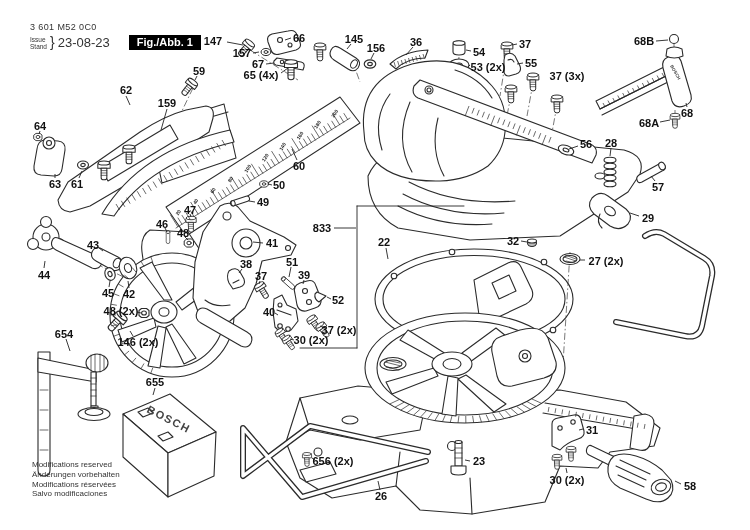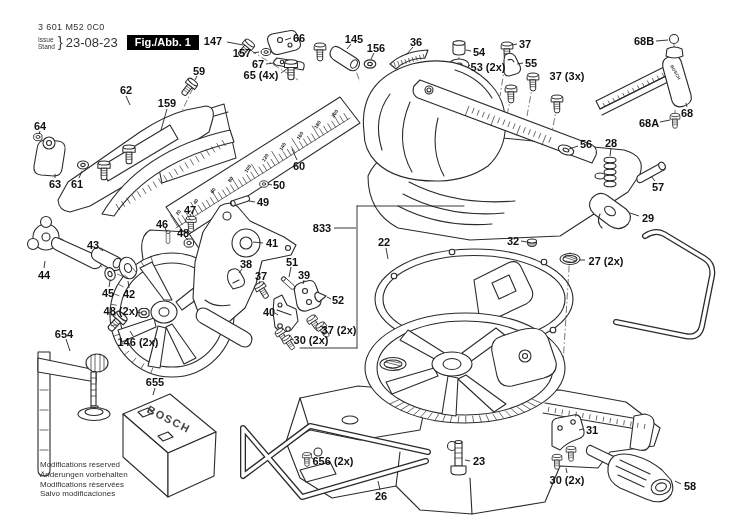--- a/index.html
+++ b/index.html
@@ -1,25 +1,25 @@
 <!DOCTYPE html>
 <html><head>
 <meta charset="utf-8">
 <style>
   *{margin:0;padding:0;box-sizing:border-box}
   html,body{width:750px;height:530px;background:#fff;font-family:"Liberation Sans",sans-serif}
   .page{position:relative;width:750px;height:530px;background:#fff;overflow:hidden}
-  .hdr{position:absolute;left:38px;top:22px;color:#222;z-index:5}
+  .hdr{position:absolute;left:30px;top:22px;color:#222;z-index:5}
   .pn{font-size:9px;letter-spacing:.4px;color:#333}
   .hrow{display:flex;align-items:center;margin-top:3px;gap:3px}
   .is{font-size:6.5px;line-height:7px;color:#333}
   .brace{font-size:14px;font-weight:300;color:#333;margin-top:-2px}
   .date{font-size:13px;color:#333}
-  .figbox{background:#000;color:#fff;font-size:11px;font-weight:bold;padding:1px 8px 2px;margin-left:6px}
-  .ftr{position:absolute;left:40px;top:460px;font-size:8px;line-height:9.8px;color:#333;z-index:5}
+  .figbox{background:#000;color:#fff;font-size:11px;font-weight:bold;padding:1px 8px 2px;margin-left:16px}
+  .ftr{position:absolute;left:32px;top:460px;font-size:8px;line-height:9.8px;color:#333;z-index:5}
   svg.dwg{position:absolute;left:0;top:0}
   .art{stroke:#2b2b2b;stroke-width:1.1;fill:#fff;stroke-linejoin:round;stroke-linecap:round}
   .nf{fill:none}
   .thin{stroke-width:.7}
   .lbl{font-size:11px;font-weight:bold;fill:#111;font-family:"Liberation Sans",sans-serif}
   .rnum{font-size:5px;font-weight:bold;fill:#222;font-family:"Liberation Sans",sans-serif}
   .brand1{font-size:11px;font-weight:bold;fill:#444;letter-spacing:1.5px;font-family:"Liberation Sans",sans-serif}
   .brand2{font-size:4.5px;font-weight:bold;fill:#444;font-family:"Liberation Sans",sans-serif}
   .tick{stroke:#2b2b2b;stroke-width:.7}
   .dd{stroke:#555;stroke-width:.8;fill:none;stroke-dasharray:7 2.5 1.5 2.5}

